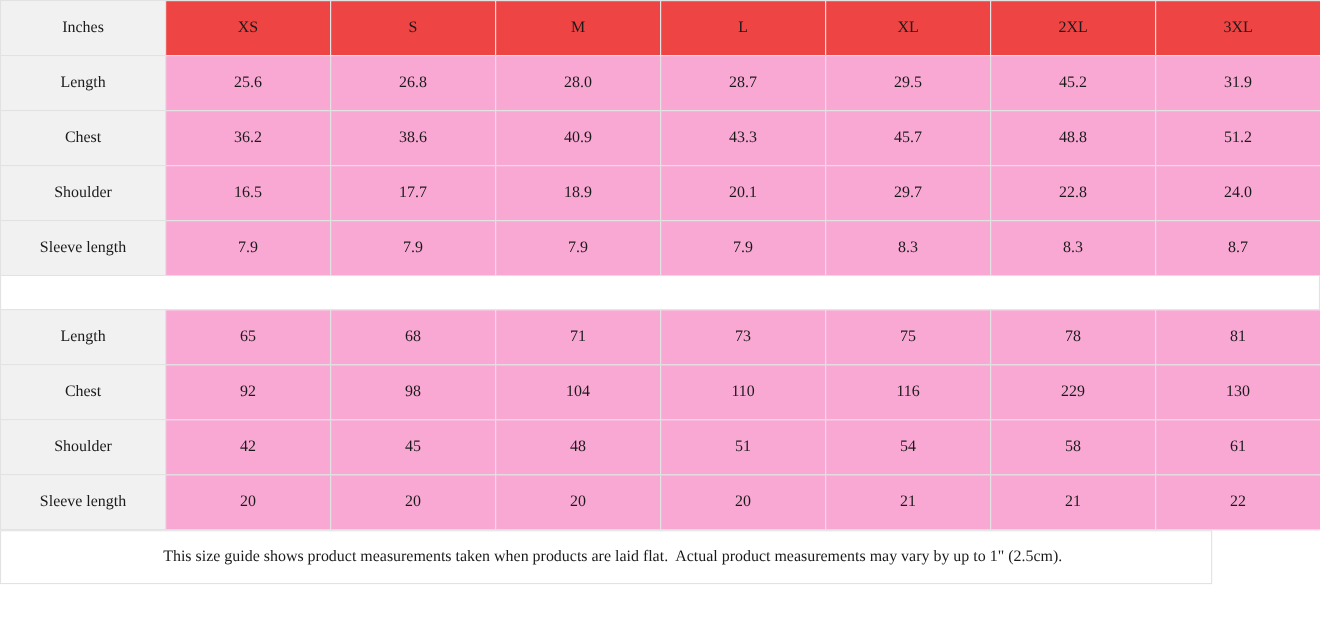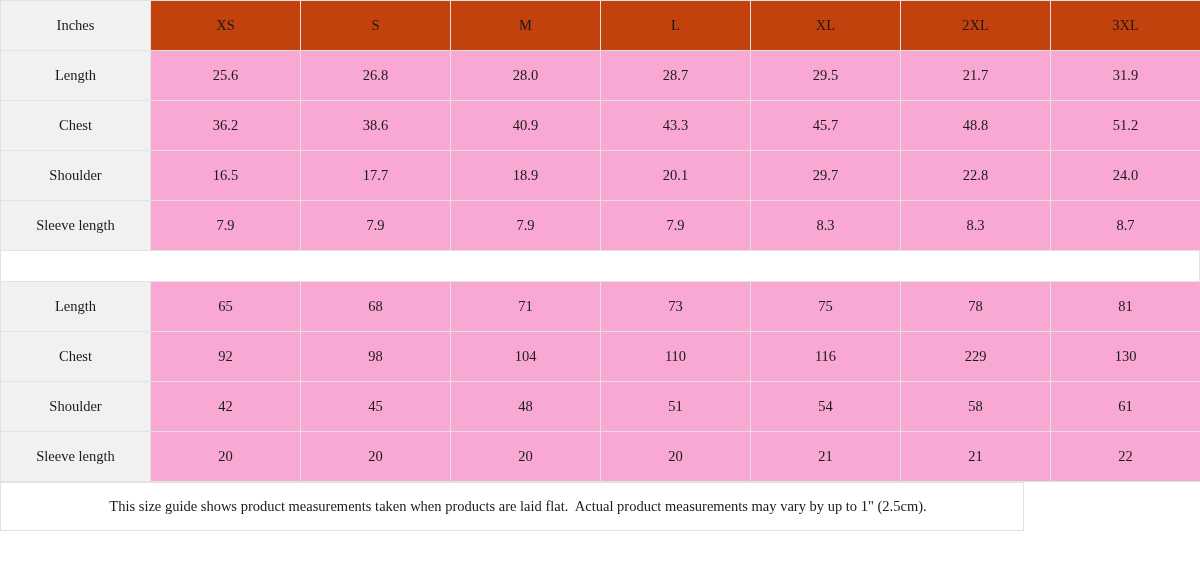--- a/index.html
+++ b/index.html
@@ -37,21 +37,21 @@
     font-weight: normal;
     padding: 0 4px;
     box-sizing: border-box;
   }
   
   table.size-table col.label-col { width: 150px; }
   table.size-table col.size-col { width: 150px; }
 
   
   table.size-table tr.head-row td {
-    background: #c2410c;
+    background: #ef4444;
   }
   table.size-table tr.head-row td.unit-cell {
     background: #f1f1f1;
   }
   
   table.size-table tr.data-row td.row-label {
     background: #f1f1f1;
   }
   table.size-table tr.data-row td.value-cell {
     background: #f9a8d4;
@@ -60,21 +60,21 @@
   .gap {
     height: 30px;
     width: 1200px;
     background: #ffffff;
     border-left: 1px solid #e2e2e2;
     border-right: 1px solid #e2e2e2;
     box-sizing: border-box;
   }
 
   .footnote {
-    width: 1024px;
+    width: 1102px;
     box-sizing: border-box;
     border: 1px solid #e2e2e2;
     border-top: 1px solid #e2e2e2;
     height: 49px;
     display: flex;
     align-items: center;
     justify-content: center;
     font-size: 14.5px;
     text-align: center;
     background: #ffffff;
@@ -110,21 +110,21 @@
         <td>2XL</td>
         <td>3XL</td>
       </tr>
       <tr class="data-row">
         <td class="row-label">Length</td>
         <td class="value-cell">25.6</td>
         <td class="value-cell">26.8</td>
         <td class="value-cell">28.0</td>
         <td class="value-cell">28.7</td>
         <td class="value-cell">29.5</td>
-        <td class="value-cell">21.7</td>
+        <td class="value-cell">45.2</td>
         <td class="value-cell">31.9</td>
       </tr>
       <tr class="data-row">
         <td class="row-label">Chest</td>
         <td class="value-cell">36.2</td>
         <td class="value-cell">38.6</td>
         <td class="value-cell">40.9</td>
         <td class="value-cell">43.3</td>
         <td class="value-cell">45.7</td>
         <td class="value-cell">48.8</td>

